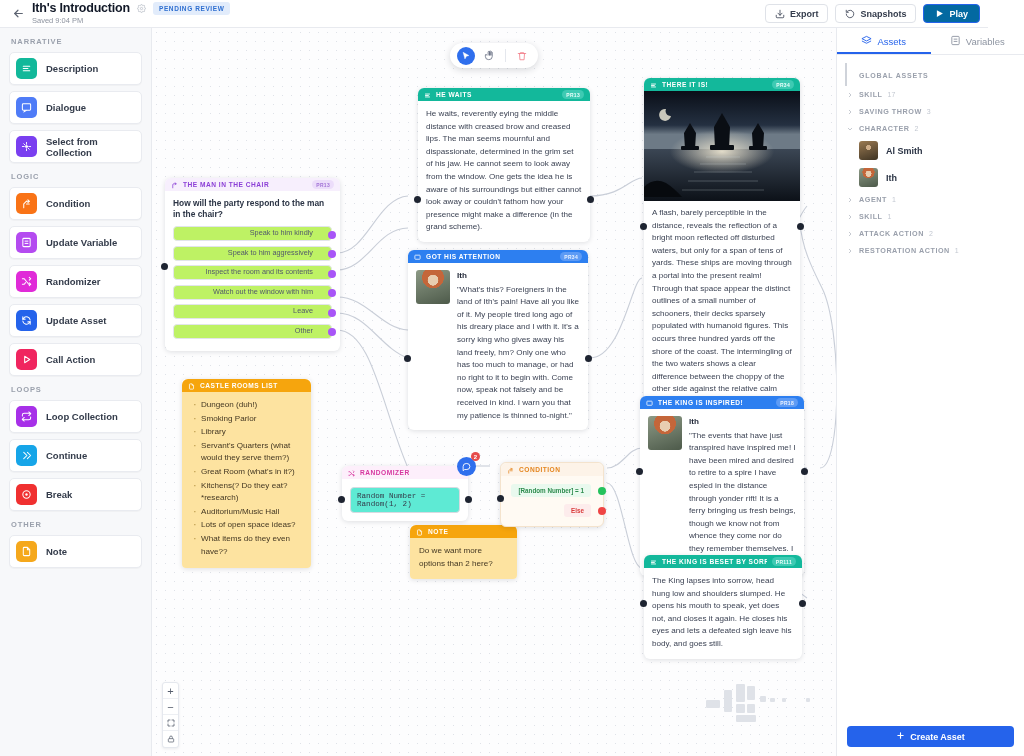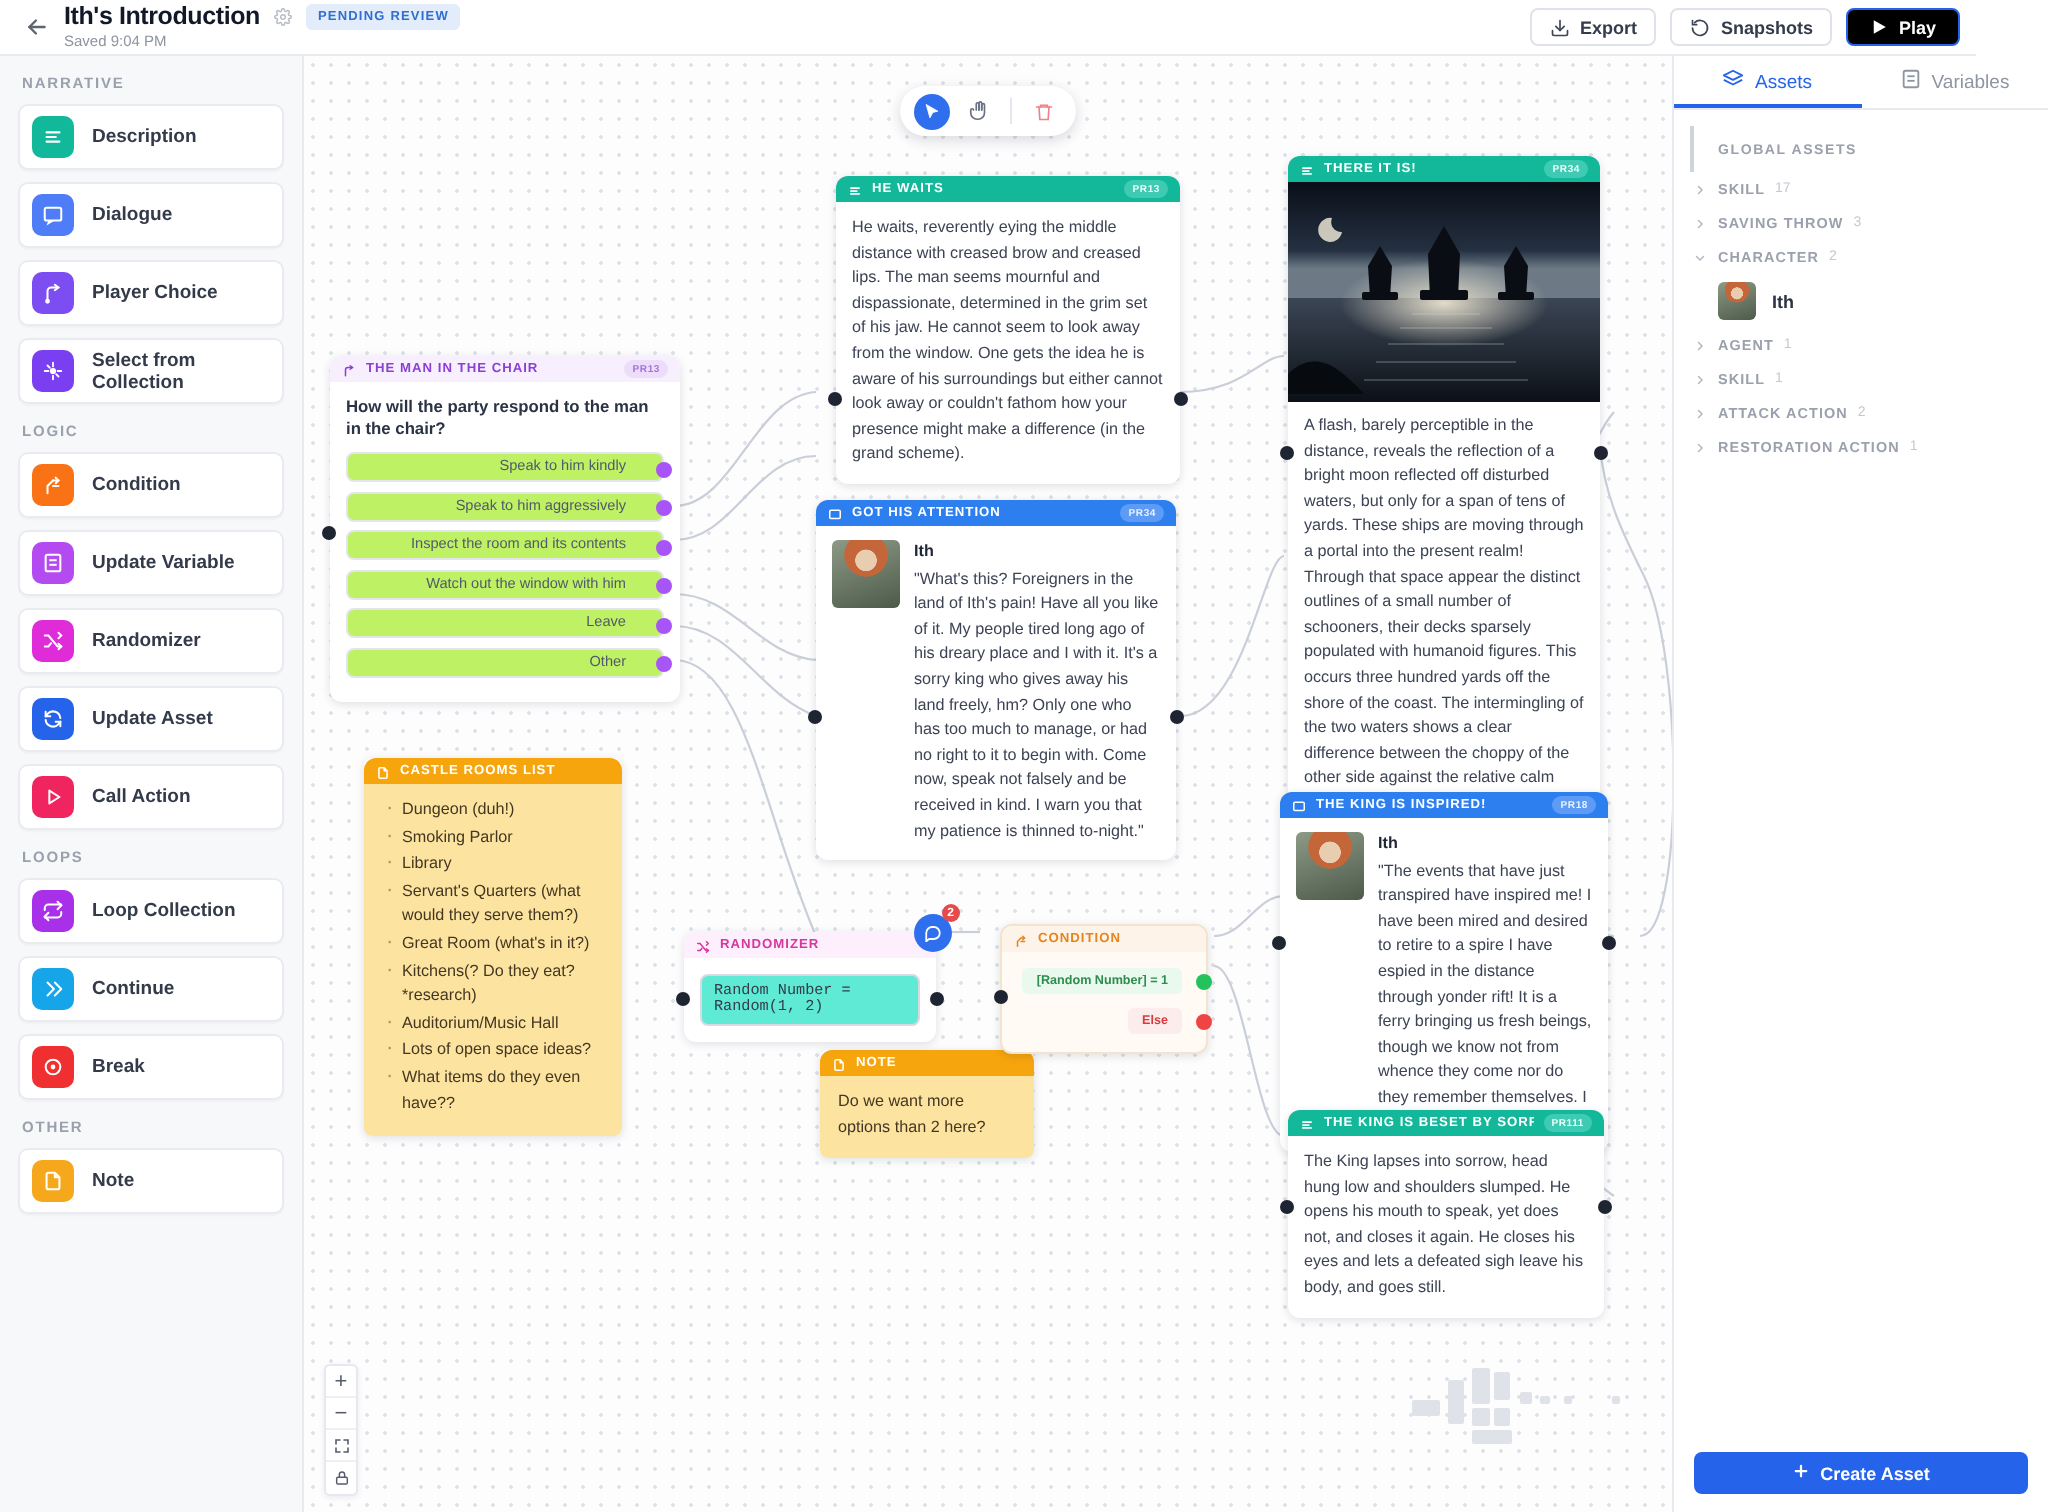--- a/index.html
+++ b/index.html
@@ -27,21 +27,21 @@
   .badge-review {
     background:#e2ecfb; color:#2f6fd0; font-size:6.5px; font-weight:bold;
     letter-spacing:0.6px; padding:3px 6px; border-radius:3px;
   }
   .top-actions { margin-left:auto; display:flex; align-items:center; gap:7px; }
   .tbtn {
     display:flex; align-items:center; gap:5px; height:19px; padding:0 9px;
     border:1px solid #dfe2e8; border-radius:4px; background:#fff;
     font-size:9px; font-weight:bold; color:#343c4c; cursor:pointer; white-space:nowrap;
   }
-  .tbtn.primary { background:#000000; border-color:#2563eb; color:#fff; padding:0 11px;}
+  .tbtn.primary { background:#0369a1; border-color:#2563eb; color:#fff; padding:0 11px;}
   .tbtn svg { display:block; }
 
   
   .sidebar {
     position:absolute; left:0; top:28px; width:152px; height:728px;
     background:#f7f8fa; border-right:1px solid #e8eaef; padding:8px 9px 0 9px;
     overflow:hidden;
   }
   .sb-group { font-size:7.5px; font-weight:bold; color:#9aa0ac; letter-spacing:0.9px;
     margin:9px 0 6px 2px; }
@@ -262,30 +262,20 @@
       <div class="sb-label">Description</div>
     </div>
     <div class="sb-item">
       <div class="sb-ic" style="background:#4f7cf7">
         <svg width="11" height="11" viewBox="0 0 24 24" fill="none" stroke="#fff" stroke-width="2.2">
             <rect x="3" y="4" width="18" height="14" rx="2"></rect>
             <path d="M8 18l-1 3 5-3"></path>
           </svg>
       </div>
       <div class="sb-label">Dialogue</div>
-    </div>
-    <div class="sb-item">
-      <div class="sb-ic" style="background:#7c4df0">
-        <svg width="11" height="11" viewBox="0 0 24 24" fill="none" stroke="#fff" stroke-width="2.2" stroke-linecap="round">
-            <path d="M6 20V10a4 4 0 0 1 4-4h7"></path>
-            <polyline points="14 3 18 6 14 9"></polyline>
-            <circle cx="6" cy="21" r="1.5" fill="#fff"></circle>
-          </svg>
-      </div>
-      <div class="sb-label">Player Choice</div>
     </div>
     <div class="sb-item">
       <div class="sb-ic" style="background:#7a3ff0">
         <svg width="11" height="11" viewBox="0 0 24 24" fill="none" stroke="#fff" stroke-width="2" stroke-linecap="round">
             <circle cx="12" cy="12" r="2.4" fill="#fff"></circle>
             <line x1="12" y1="3" x2="12" y2="7"></line>
             <line x1="12" y1="17" x2="12" y2="21"></line>
             <line x1="3" y1="12" x2="7" y2="12"></line>
             <line x1="17" y1="12" x2="21" y2="12"></line>
             <line x1="6" y1="6" x2="8.6" y2="8.6"></line>
@@ -785,20 +775,24 @@
       <span class="chev">
         <svg width="6" height="6" viewBox="0 0 24 24" fill="none" stroke="currentColor" stroke-width="3" stroke-linecap="round">
             <polyline points="5 9 12 16 19 9"></polyline>
           </svg>
       </span>
       <span class="rp-name">CHARACTER</span>
       <span class="rp-count">2</span>
     </div>
 
     <div class="rp-asset">
+      <span class="av avatar al"></span>
+      <span class="nm">Al Smith</span>
+    </div>
+    <div class="rp-asset">
       <span class="av avatar ith"></span>
       <span class="nm">Ith</span>
     </div>
 
     <div class="rp-row">
       <span class="chev">
         <svg width="6" height="6" viewBox="0 0 24 24" fill="none" stroke="currentColor" stroke-width="3" stroke-linecap="round">
             <polyline points="9 5 16 12 9 19"></polyline>
           </svg>
       </span>

